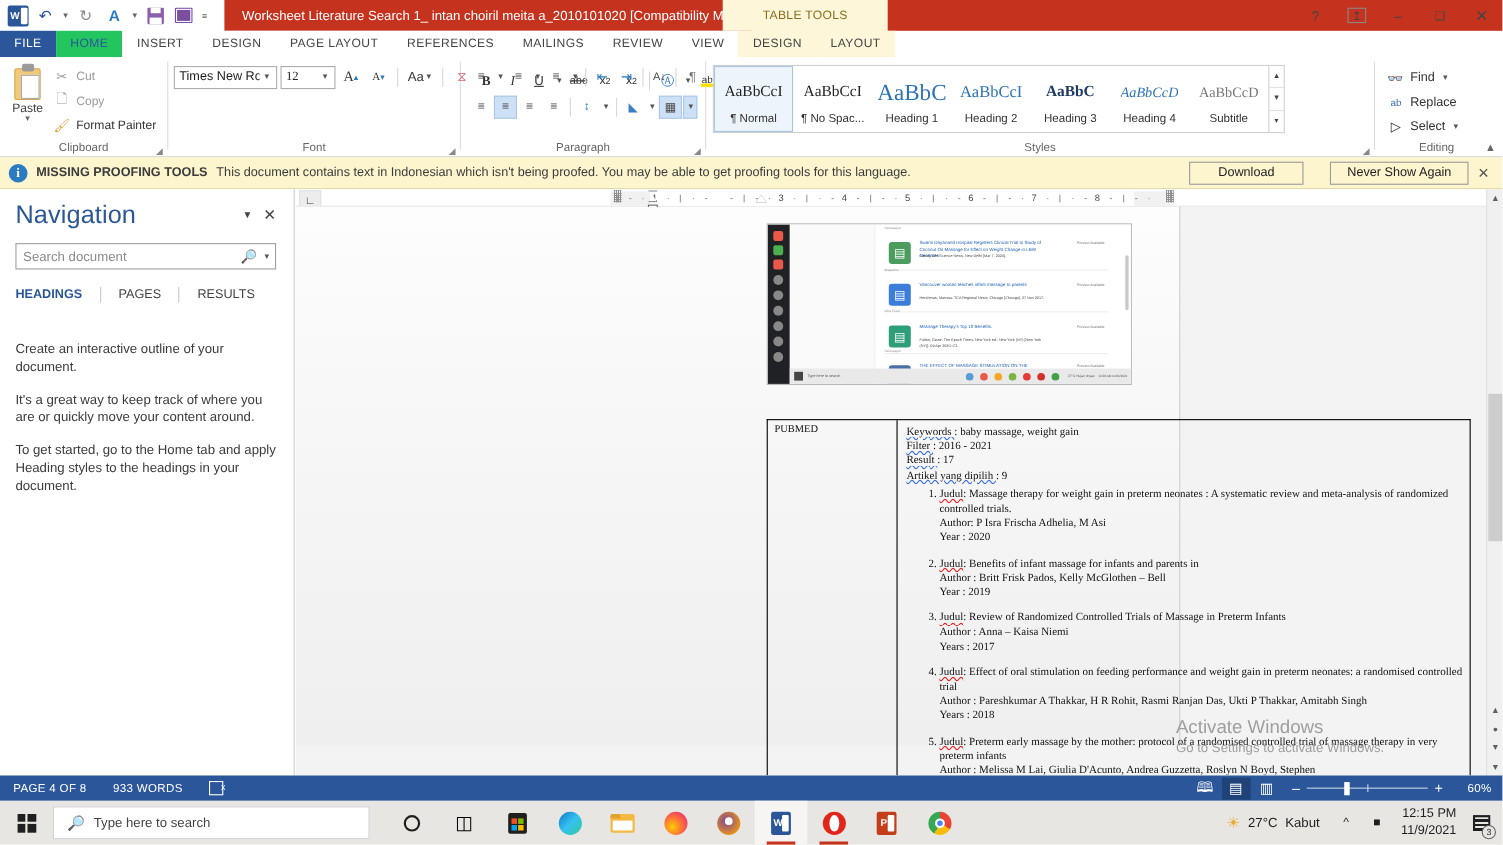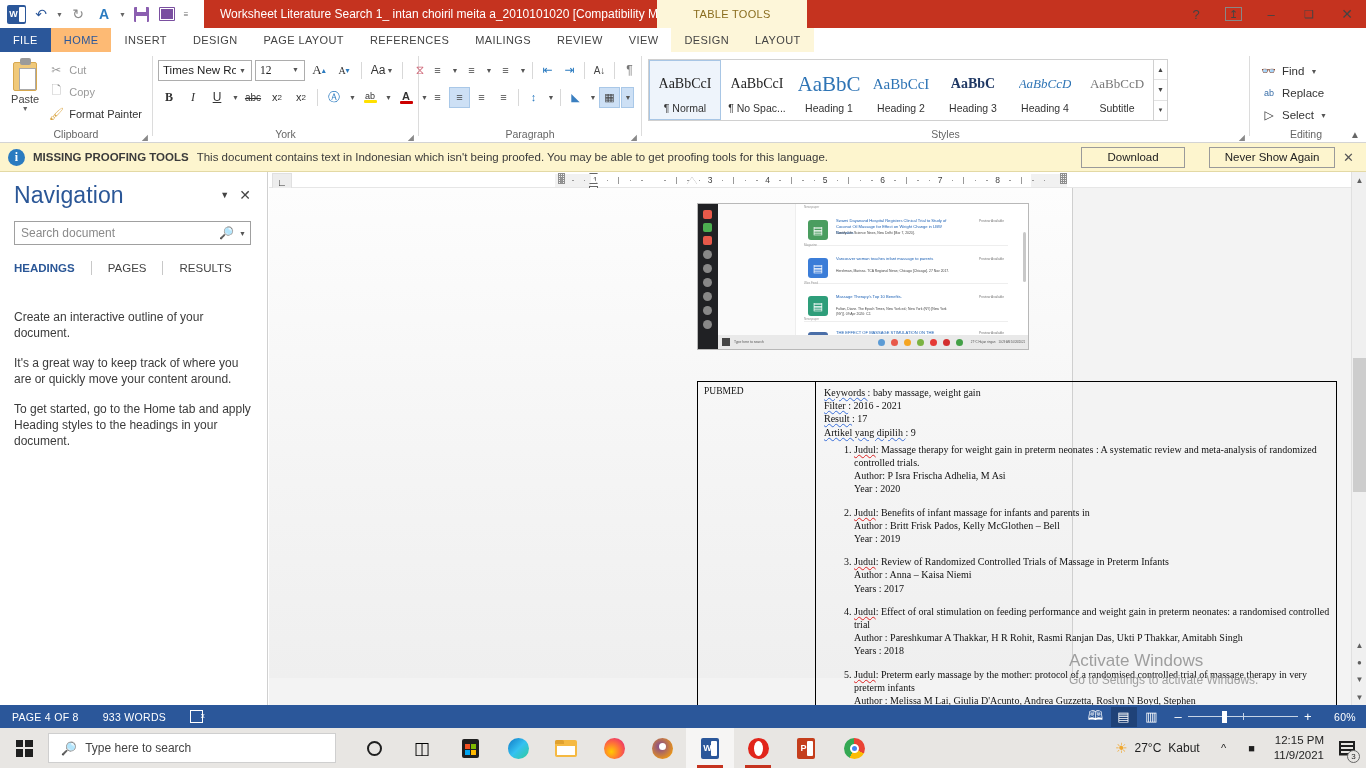--- a/index.html
+++ b/index.html
@@ -71,21 +71,21 @@
   .tabs-inner { display: flex; align-items: stretch; height: 24px; }
   .tab-file {
     background: #2b579a; color:#fff; font-size: 11px; letter-spacing:.4px;
     padding: 0 14px; display:flex; align-items:center; height:24px;
   }
   .tab {
     color: #fff; font-size: 11px; letter-spacing: .4px;
     padding: 0 13px; display: flex; align-items: center; height: 24px; white-space:nowrap;
   }
   .tab.bg { background:#fff; }
-  .tab.active { background: #fdba74; color: #2b579a; }
+  .tab.active { background: #22c55e; color: #2b579a; }
   .tab.ttab { background:#fdf6d9; color:#444; }
   .tabs-white-strip {
     position:absolute; top:28px; left:57px; right:0; height:24px; background:#fff; z-index:-1;
   }
   .signin {
     position: absolute; top: 28px; right: 0; height: 24px; display:flex; align-items:center; gap:6px;
     padding-right: 4px; color:#2b579a; font-size:11px;
   }
   .avatar-box {
     width:22px;height:22px;background:#c0c0c0;display:flex;align-items:flex-end;justify-content:center;
@@ -496,21 +496,21 @@
         </div>
       </div>
       <div class="group-label">
         <span>Clipboard</span>
         <span class="dlg-launcher">◢</span>
       </div>
     </div>
     <div class="group-sep"></div>
 
     <div class="group" style="width:265px;">
-      <div class="group-body" style="flex-direction:column;padding-top:6px;">
+      <div class="group-body" style="flex-direction:row;padding-top:6px;">
         <div class="font-row">
           <div class="combo" style="width:94px;">
             <span class="cv">Times New Ro</span>
             <span class="dd">▼</span>
           </div>
           <div class="combo" style="width:50px;font-family:Liberation Serif, serif;">
             <span class="cv">12</span>
             <span class="dd">▼</span>
           </div>
           <div class="fbtn">
@@ -555,21 +555,21 @@
           <div class="fbtn" style="flex-direction:column;font-size:11px;">
             <span style="line-height:10px;font-weight:bold;">A</span>
               <span class="underbar" style="background:#cc0000;"></span>
           </div>
           <div class="fbtn small" style="width:10px;">
               <span class="mini-caret">▼</span>
             </div>
         </div>
       </div>
       <div class="group-label">
-        <span>York</span>
+        <span>Font</span>
         <span class="dlg-launcher">◢</span>
       </div>
     </div>
     <div class="group-sep"></div>
 
     <div class="group" style="width:222px;">
       <div class="group-body" style="flex-direction:column;padding-top:6px;padding-left:8px;">
         <div class="par-row">
           <div class="pbtn" style="font-size:11px;">≡</div>
           <div class="pbtn" style="width:11px;">

